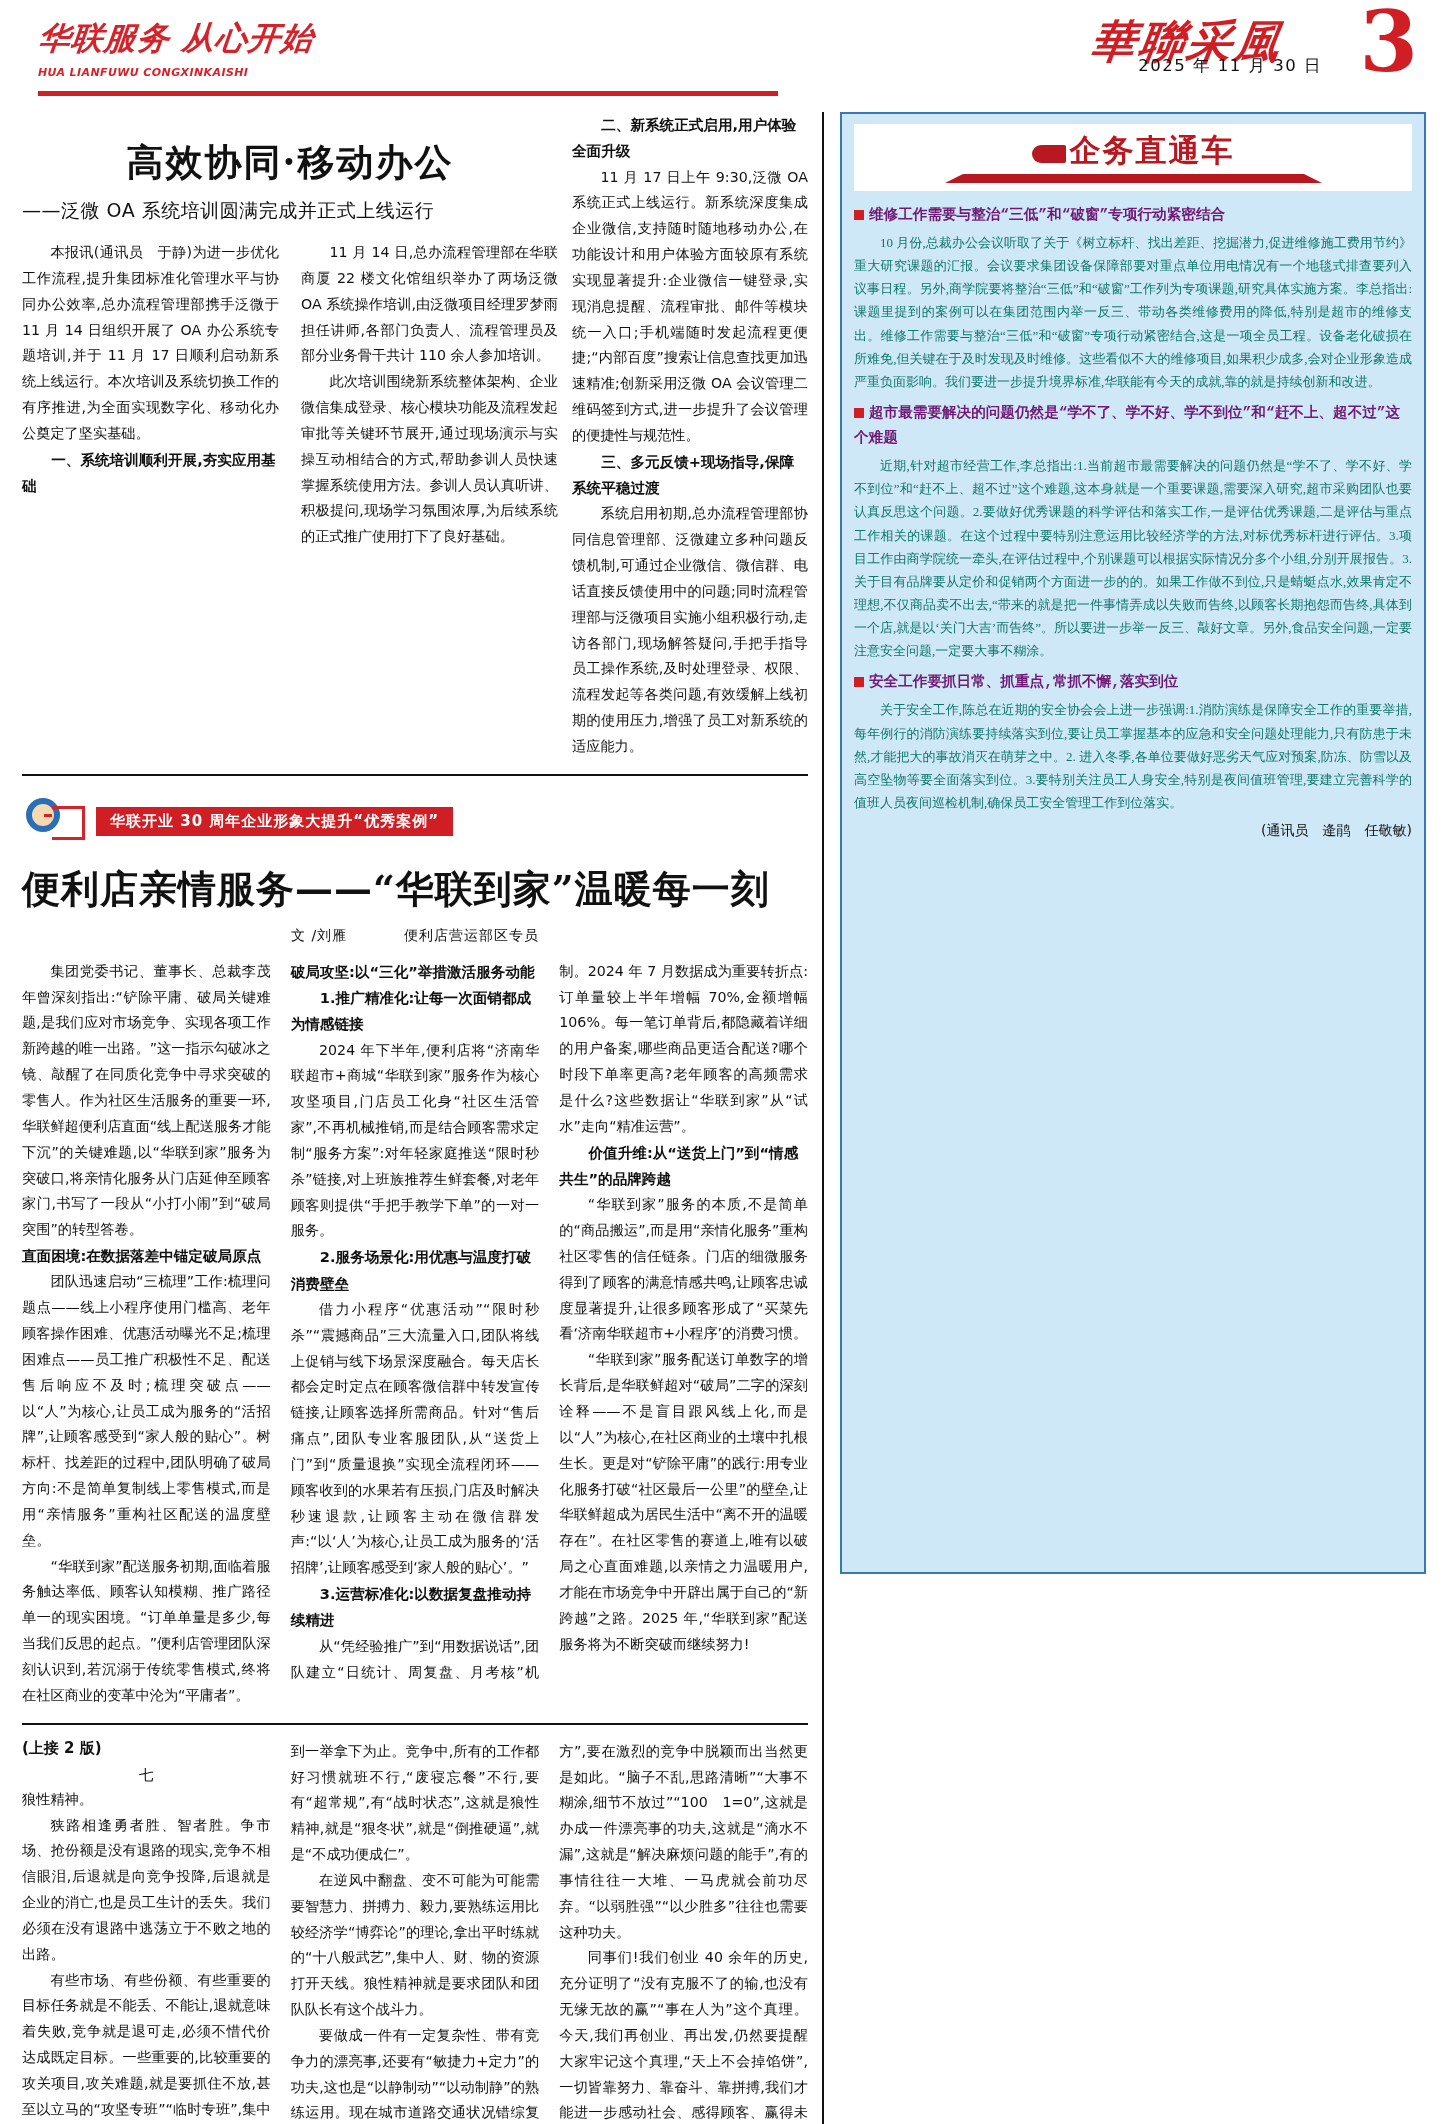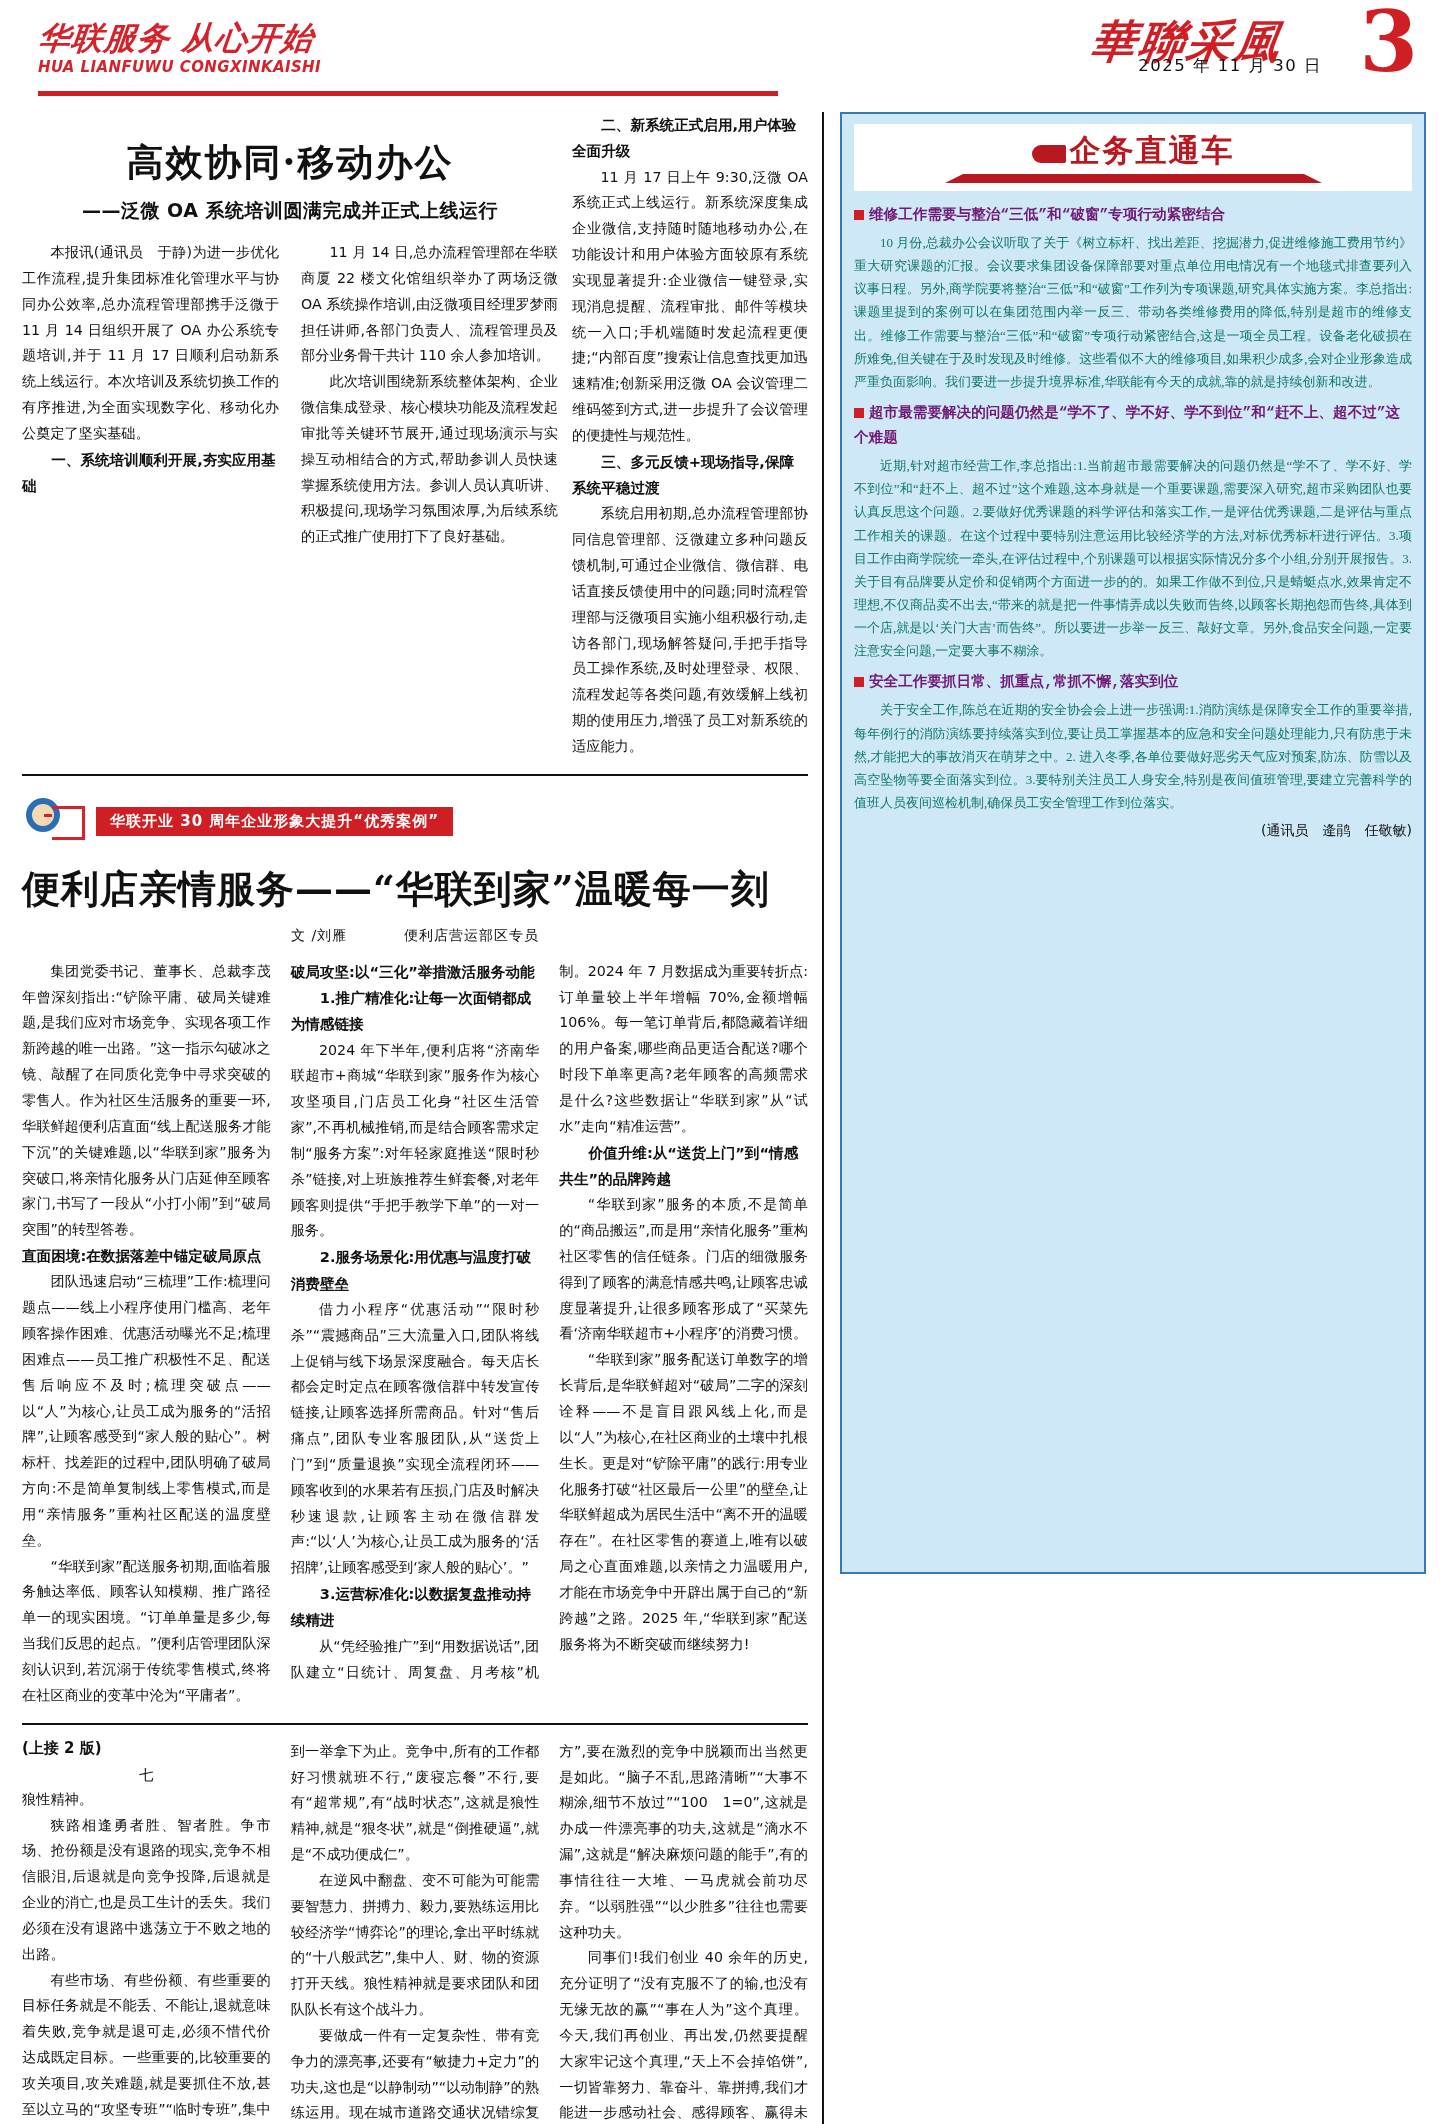--- a/index.html
+++ b/index.html
@@ -42,24 +42,24 @@
     color: #d4232a;
     letter-spacing: 1px;
     line-height: 1.05;
     white-space: nowrap;
     transform: skewX(-6deg);
   }
   .brand-py {
     font-family: "DejaVu Sans", sans-serif;
     font-weight: bold;
     font-style: italic;
-    font-size: 15px;
+    font-size: 11px;
     color: #d4232a;
     letter-spacing: 0.4px;
-    margin-top: 2px;
+    margin-top: 10px;
     white-space: nowrap;
   }
   .masthead-right {
     position: absolute;
     right: 8px;
     top: 8px;
     text-align: right;
   }
   .paper-name {
     font-family: "DejaVu Serif", "Liberation Serif", serif;
@@ -169,25 +169,23 @@
     letter-spacing: 2px;
     text-align: center;
     color: #111;
     margin: 26px 0 10px;
     white-space: nowrap;
   }
   .subhead-1 {
     font-family: "DejaVu Sans", sans-serif;
     font-size: 19px;
     letter-spacing: 0.5px;
-    text-align: center;
     color: #111;
     margin: 0 0 16px;
     white-space: nowrap;
-    font-weight: bold;
   }
 
   .cols2 {
     column-count: 2;
     column-gap: 22px;
     column-rule: none;
   }
   .cols3 {
     column-count: 3;
     column-gap: 20px;

